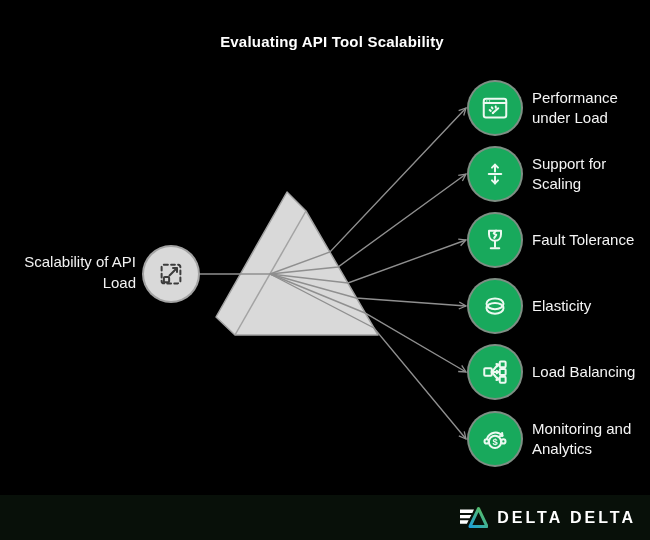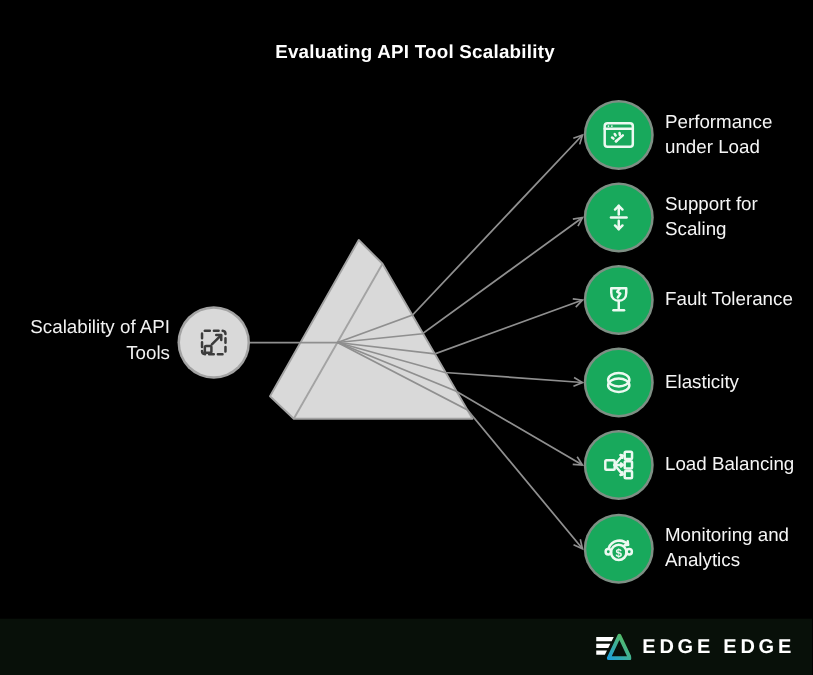--- a/index.html
+++ b/index.html
@@ -66,21 +66,21 @@
       <line x1="198" y1="274" x2="270" y2="274"></line>
       <polyline points="270,274 330,252 466,108" marker-end="url(#arrow)"></polyline>
       <polyline points="270,274 338,267 466,174" marker-end="url(#arrow)"></polyline>
       <polyline points="270,274 348,283 466,240" marker-end="url(#arrow)"></polyline>
       <polyline points="270,274 356,298 466,306" marker-end="url(#arrow)"></polyline>
       <polyline points="270,274 365,313 466,372" marker-end="url(#arrow)"></polyline>
       <polyline points="270,274 374,328 466,439" marker-end="url(#arrow)"></polyline>
     </g>
   </svg>
 
-  <div class="source-label">Scalability of API Tools</div>
+  <div class="source-label">Scalability of API Load</div>
   <div class="source-circle">
     <svg width="30" height="30" viewBox="0 0 24 24">
       <rect class="glyph-dark" x="4.5" y="4.5" width="15" height="15" rx="2" stroke-dasharray="3 2.6"></rect>
       <line class="glyph-dark" x1="10.8" y1="13.2" x2="16.6" y2="7.4"></line>
       <polyline class="glyph-dark" points="13.6,7.2 16.8,7.2 16.8,10.4"></polyline>
       <rect class="glyph-dark" x="6.3" y="14.3" width="4.2" height="4.2" rx="0.8"></rect>
     </svg>
   </div>
 
   <div class="out-row" style="top:82px">
@@ -173,16 +173,16 @@
         <linearGradient id="edgrad" x1="1" y1="0" x2="0" y2="1">
           <stop offset="0" stop-color="#62c24e"></stop>
           <stop offset="1" stop-color="#1da0d8"></stop>
         </linearGradient>
       </defs>
       <polygon points="2,6.5 16,6.5 14.3,9.9 2,9.9" fill="#ffffff"></polygon>
       <polygon points="2,11.9 13.3,11.9 11.6,15.3 2,15.3" fill="#ffffff"></polygon>
       <polygon points="2,17.3 10.6,17.3 8.9,20.7 2,20.7" fill="#ffffff"></polygon>
       <polygon points="20.5,5.5 29,23.5 12,23.5" fill="none" stroke="url(#edgrad)" stroke-width="3" stroke-linejoin="round"></polygon>
     </svg>
-    <span class="brand-text">EDGE EDGE</span>
+    <span class="brand-text">DELTA DELTA</span>
   </div>
 
 </div>
 
 </body></html>

